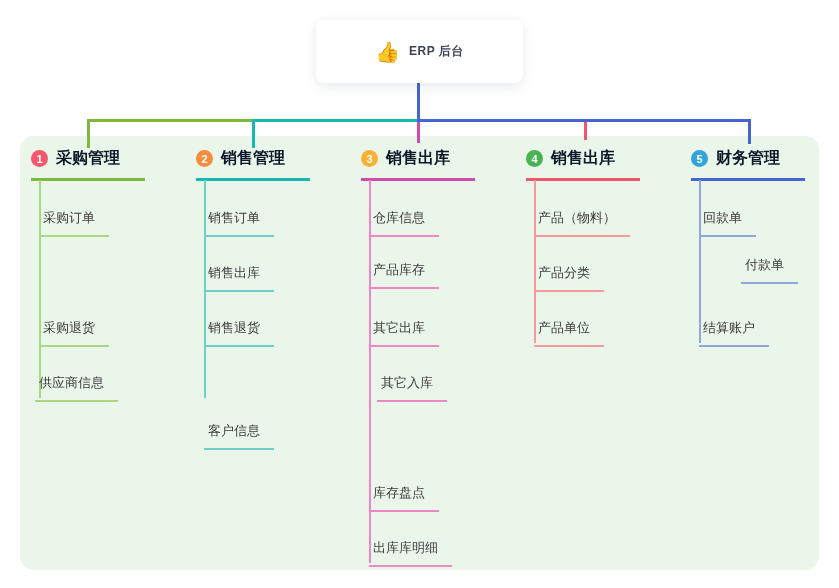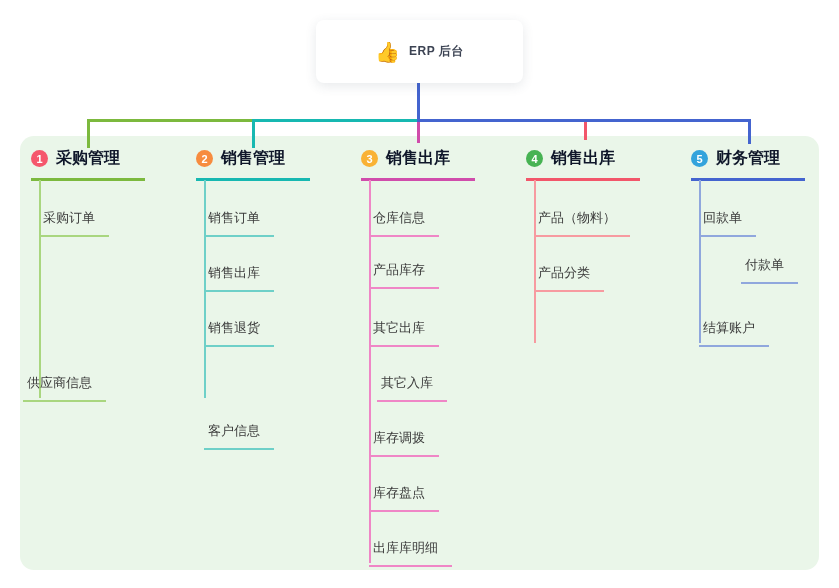--- a/index.html
+++ b/index.html
@@ -46,52 +46,53 @@
     <span class="root-icon">👍</span>
     <span class="root-title">ERP 后台</span>
   </div>
 
   <div class="branch-title" style="left: 31px; border-bottom-color: rgb(124, 185, 62);">
     <span class="badge" style="background: rgb(245, 87, 108);">1</span>
     <span class="branch-label">采购管理</span>
   </div>
   <div class="spine" style="left: 39px; top: 180px; height: 218px; background: rgb(169, 214, 127);"></div>
   <div class="child" style="left: 39px; top: 206px; border-bottom-color: rgb(169, 214, 127);">采购订单</div>
-  <div class="child" style="left: 23px; top: 371px; border-bottom-color: rgb(169, 214, 127);">供应商信息</div>
+  <div class="child" style="left: 39px; top: 316px; border-bottom-color: rgb(169, 214, 127);">采购退货</div>
+  <div class="child" style="left: 35px; top: 371px; border-bottom-color: rgb(169, 214, 127);">供应商信息</div>
 
   <div class="branch-title" style="left: 196px; border-bottom-color: rgb(23, 184, 177);">
     <span class="badge" style="background: rgb(247, 140, 63);">2</span>
     <span class="branch-label">销售管理</span>
   </div>
   <div class="spine" style="left: 204px; top: 180px; height: 218px; background: rgb(110, 208, 200);"></div>
   <div class="child" style="left: 204px; top: 206px; border-bottom-color: rgb(110, 208, 200);">销售订单</div>
   <div class="child" style="left: 204px; top: 261px; border-bottom-color: rgb(110, 208, 200);">销售出库</div>
   <div class="child" style="left: 204px; top: 316px; border-bottom-color: rgb(110, 208, 200);">销售退货</div>
   <div class="child" style="left: 204px; top: 371px; border-bottom-color: rgb(110, 208, 200); margin-top: 48px;">客户信息</div>
 
   <div class="branch-title" style="left: 361px; border-bottom-color: rgb(208, 76, 171);">
     <span class="badge" style="background: rgb(249, 178, 52);">3</span>
     <span class="branch-label">销售出库</span>
   </div>
   <div class="spine" style="left: 369px; top: 180px; height: 383px; background: rgb(239, 134, 198);"></div>
   <div class="child" style="left: 369px; top: 206px; border-bottom-color: rgb(239, 134, 198);">仓库信息</div>
   <div class="child" style="left: 369px; top: 258px; border-bottom-color: rgb(239, 134, 198);">产品库存</div>
   <div class="child" style="left: 369px; top: 316px; border-bottom-color: rgb(239, 134, 198);">其它出库</div>
   <div class="child" style="left: 377px; top: 371px; border-bottom-color: rgb(239, 134, 198);">其它入库</div>
-  <div class="child" style="left: 369px; top: 426px; border-bottom-color: rgb(239, 134, 198);">库存调拨</div>
   <div class="child" style="left: 369px; top: 481px; border-bottom-color: rgb(239, 134, 198);">库存盘点</div>
   <div class="child" style="left: 369px; top: 536px; border-bottom-color: rgb(239, 134, 198);">出库库明细</div>
 
   <div class="branch-title" style="left: 526px; border-bottom-color: rgb(242, 86, 106);">
     <span class="badge" style="background: rgb(71, 179, 83);">4</span>
     <span class="branch-label">销售出库</span>
   </div>
   <div class="spine" style="left: 534px; top: 180px; height: 163px; background: rgb(247, 154, 160);"></div>
   <div class="child" style="left: 534px; top: 206px; border-bottom-color: rgb(247, 154, 160);">产品（物料）</div>
   <div class="child" style="left: 534px; top: 261px; border-bottom-color: rgb(247, 154, 160);">产品分类</div>
+  <div class="child" style="left: 534px; top: 316px; border-bottom-color: rgb(247, 154, 160);">产品单位</div>
 
   <div class="branch-title" style="left: 691px; border-bottom-color: rgb(68, 100, 207);">
     <span class="badge" style="background: rgb(51, 163, 220);">5</span>
     <span class="branch-label">财务管理</span>
   </div>
   <div class="spine" style="left: 699px; top: 180px; height: 163px; background: rgb(144, 167, 221);"></div>
   <div class="child" style="left: 699px; top: 206px; border-bottom-color: rgb(144, 167, 221);">回款单</div>
   <div class="child" style="left: 699px; top: 253px; border-bottom-color: rgb(144, 167, 221); margin-left: 42px;">付款单</div>
   <div class="child" style="left: 699px; top: 316px; border-bottom-color: rgb(144, 167, 221);">结算账户</div>
 

